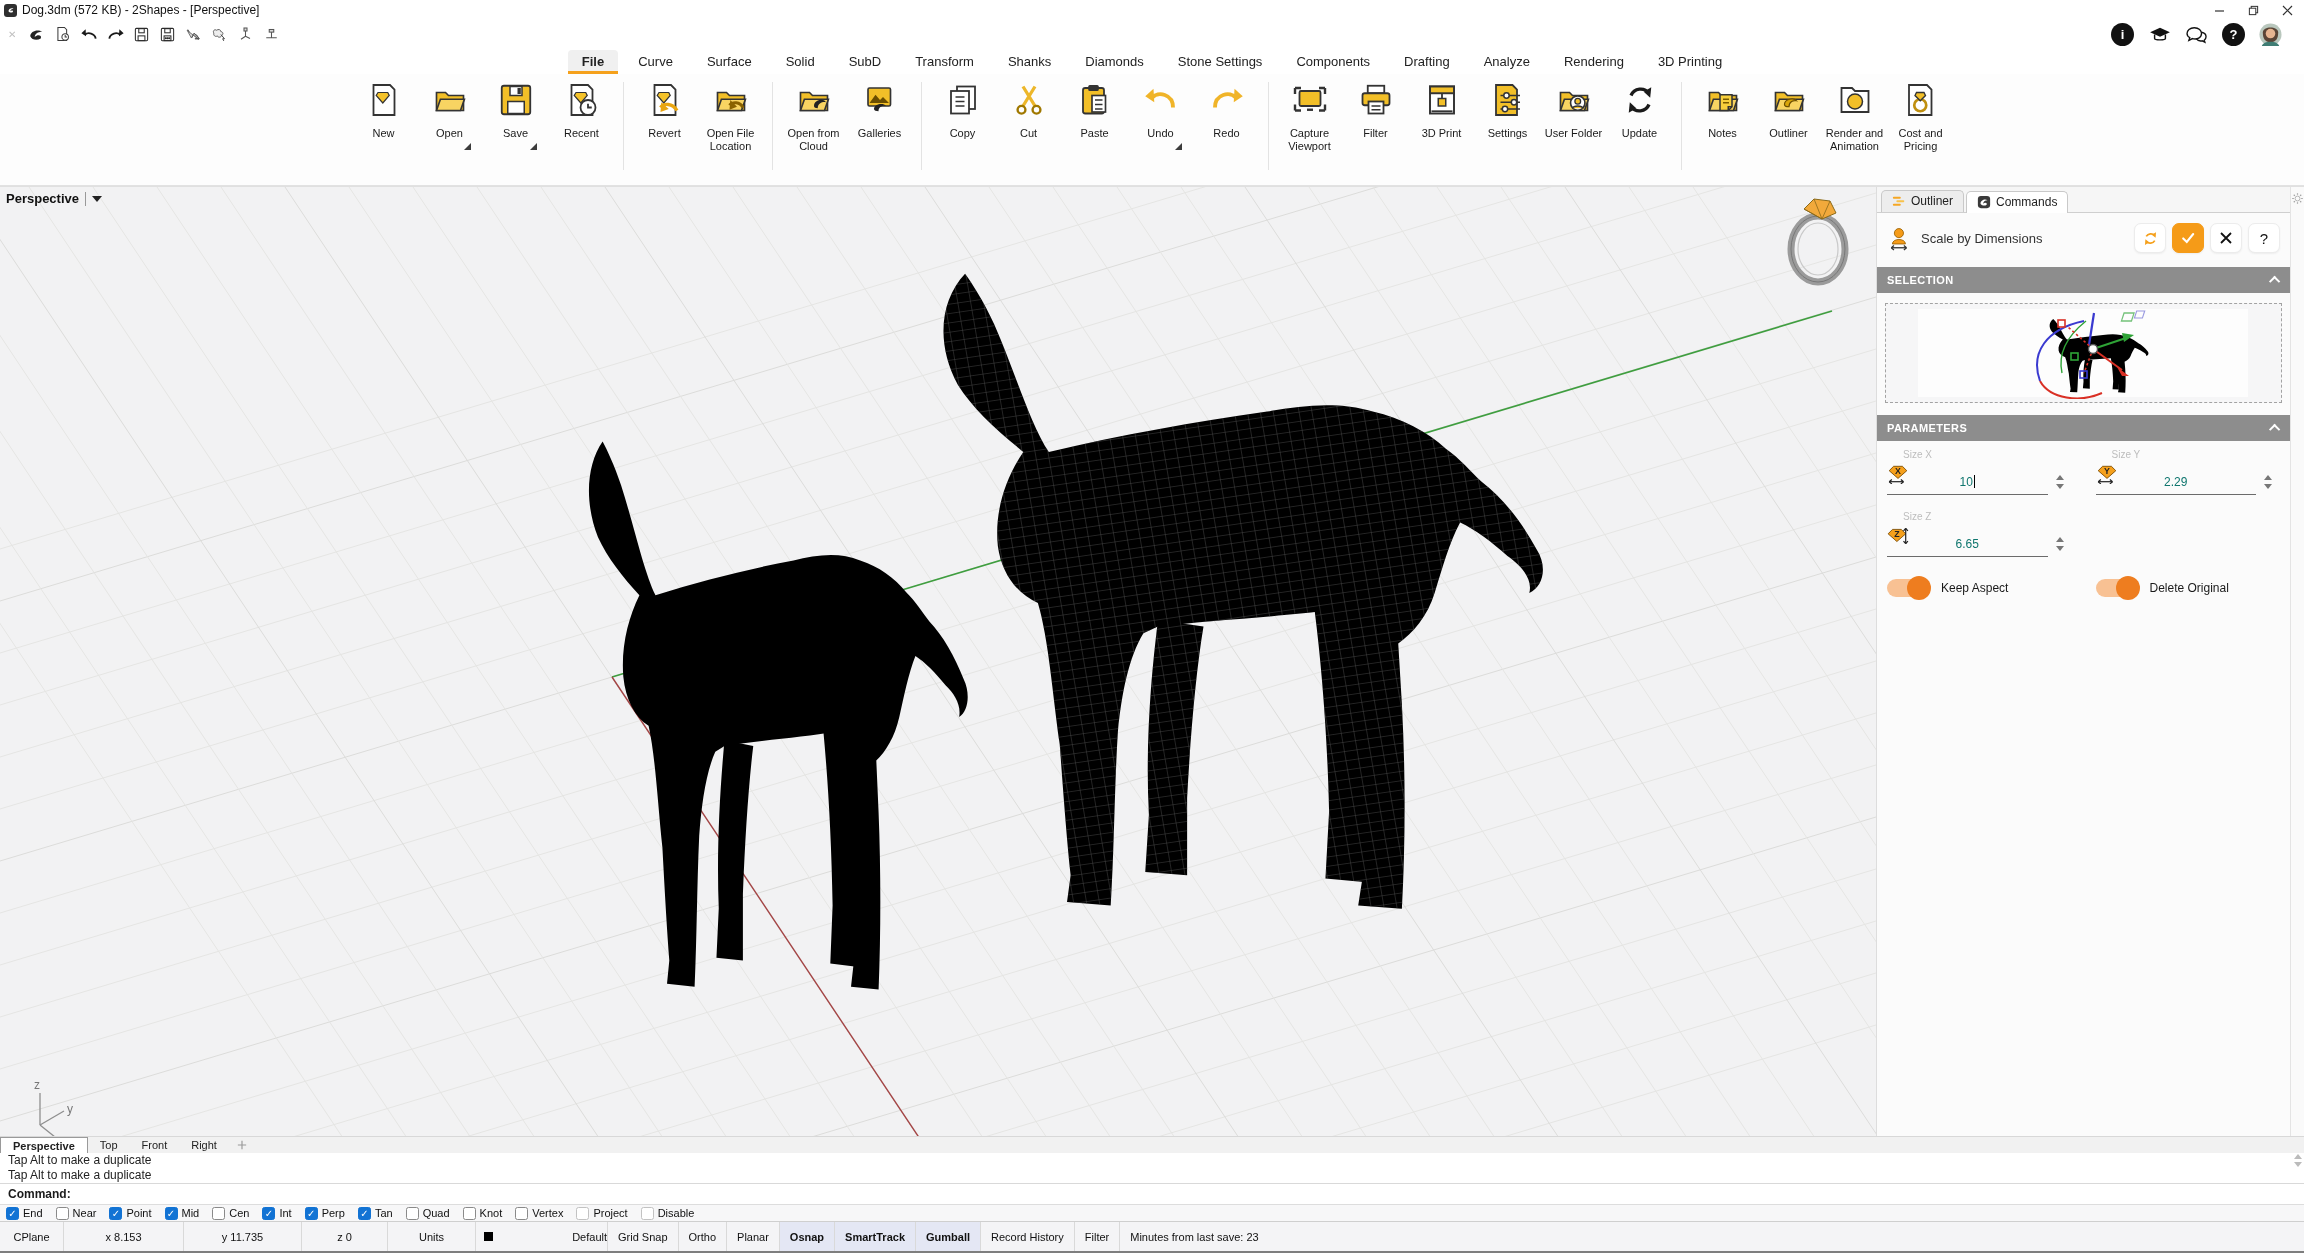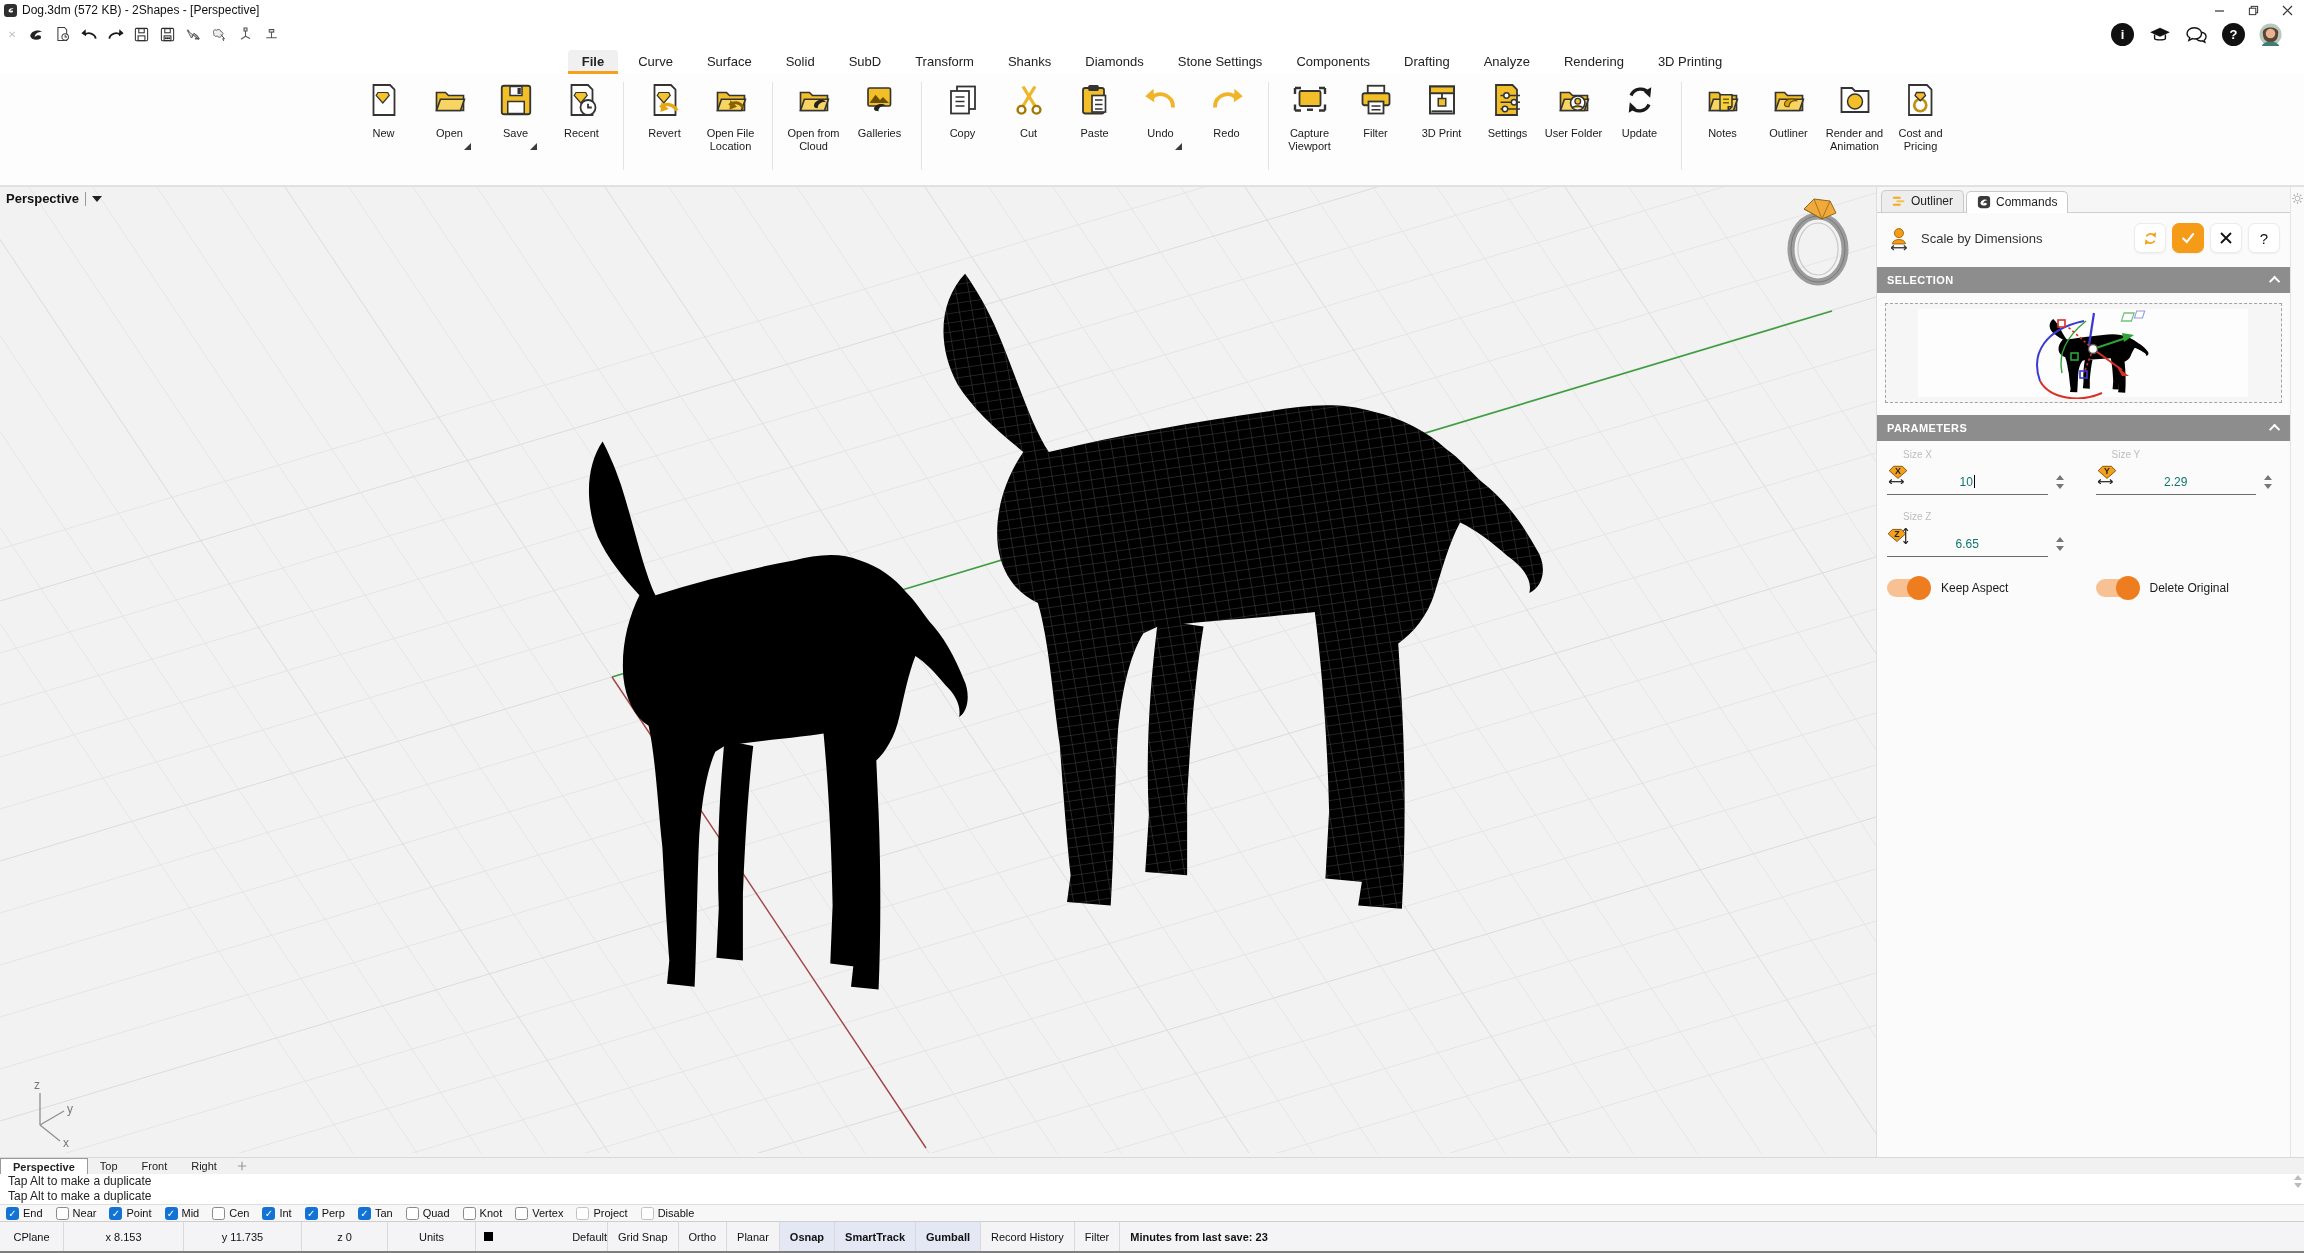--- a/index.html
+++ b/index.html
@@ -91,21 +91,21 @@
   .osnaprow { height:17px; background:#f7f7f8; border-top:1px solid #ddd; display:flex; align-items:center; gap:13px; padding-left:6px; font-size:11px; }
   .osnap-item { display:flex; align-items:center; gap:4px; color:#111; }
   .cb { width:13px; height:13px; border-radius:2.5px; border:1px solid #8a8a8a; background:#fff; display:flex; align-items:center; justify-content:center; }
   .cb.checked { background:#1273d4; border-color:#1273d4; color:#fff; font-size:10px; }
   .cb.muted { border-color:#c2c2c2; }
   .statusbar { height:32px; background:#f4f4f6; border-top:1px solid #cfcfcf; display:flex; align-items:stretch; font-size:11px; color:#111; border-bottom:2px solid #7e7e7e; }
   .scell { display:flex; align-items:center; justify-content:center; border-right:1px solid #d9d9d9; gap:4px; }
   .swatch { width:9px; height:9px; background:#000; display:inline-block; }
   .pane { display:flex; align-items:center; padding:0 10px; border-right:1px solid #d9d9d9; }
   .pane.active { font-weight:bold; background:#e4e7f4; }
-  .pane.last { border-right:none;font-weight:bold; }
+  .pane.last { border-right:none; }
 </style>
 </head>
 <body>
 
 <svg width="0" height="0" style="position:absolute">
   <defs>
     <linearGradient id="pinkgrad" x1="0" y1="0" x2="0" y2="1">
       <stop offset="0" stop-color="#e276ad"></stop>
         <stop offset="0.55" stop-color="#d75f9f"></stop>
         <stop offset="1" stop-color="#c9538f"></stop>
@@ -753,20 +753,23 @@
   </div>
 
   <div class="history">
     <div class="hline">Tap Alt to make a duplicate</div>
     <div class="hline">Tap Alt to make a duplicate</div>
     <div class="hscroll">
         <span class="hs-up"></span>
         <span class="hs-dn"></span>
       </div>
   </div>
+  <div class="cmdrow">
+    <span>Command:</span>
+  </div>
 
   <div class="osnaprow">
     <span class="osnap-item">
         <span class="cb checked">✓</span>
         <span>End</span>
       </span>
     <span class="osnap-item">
         <span class="cb"></span>
         <span>Near</span>
       </span>

